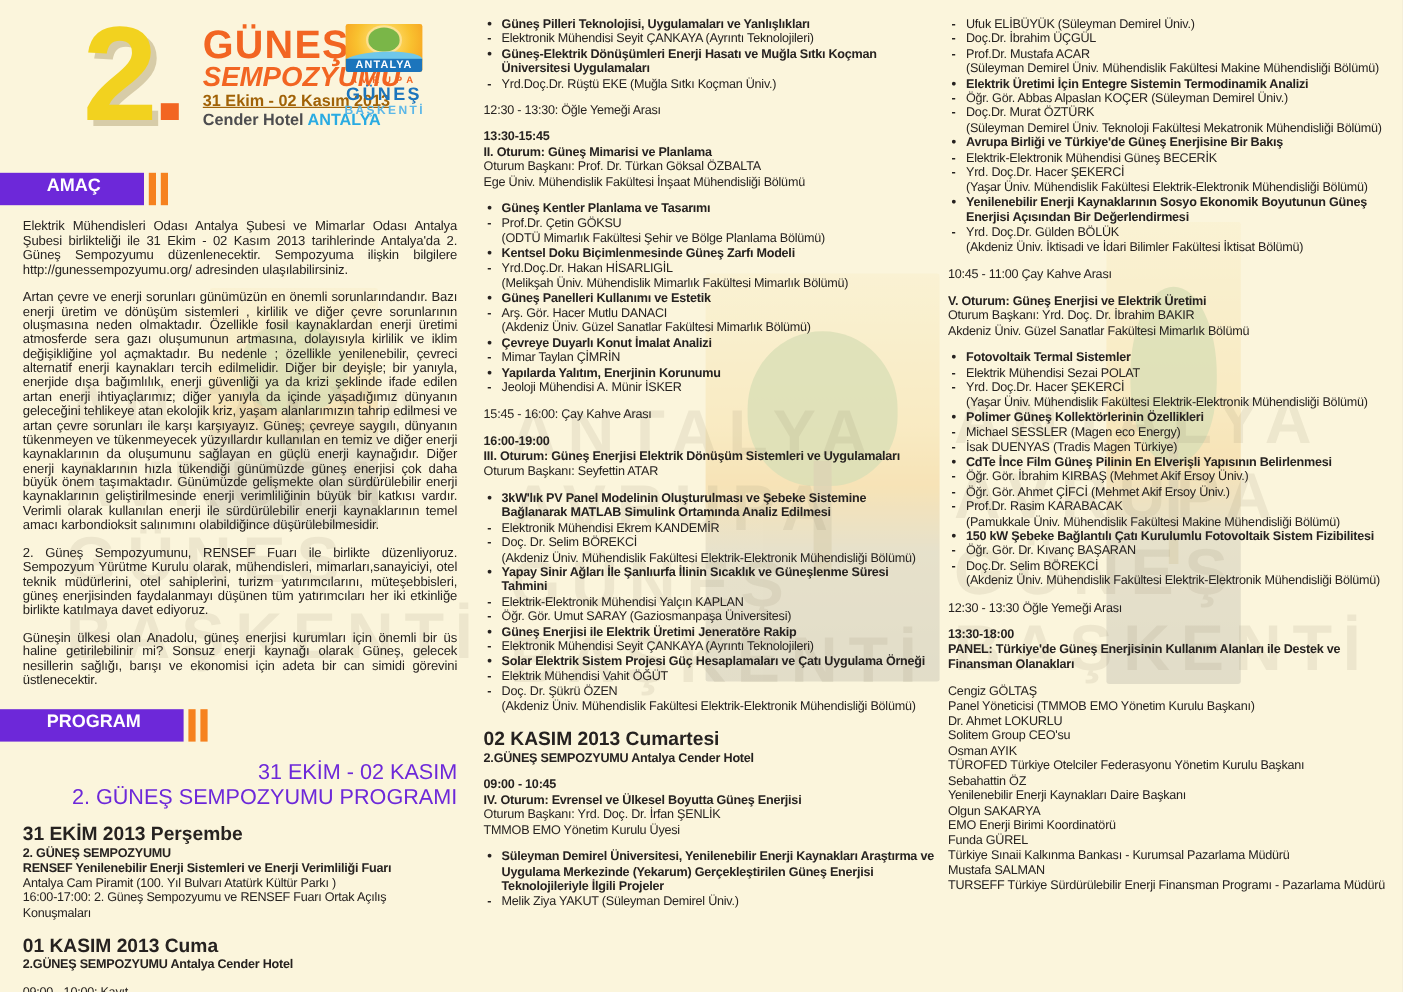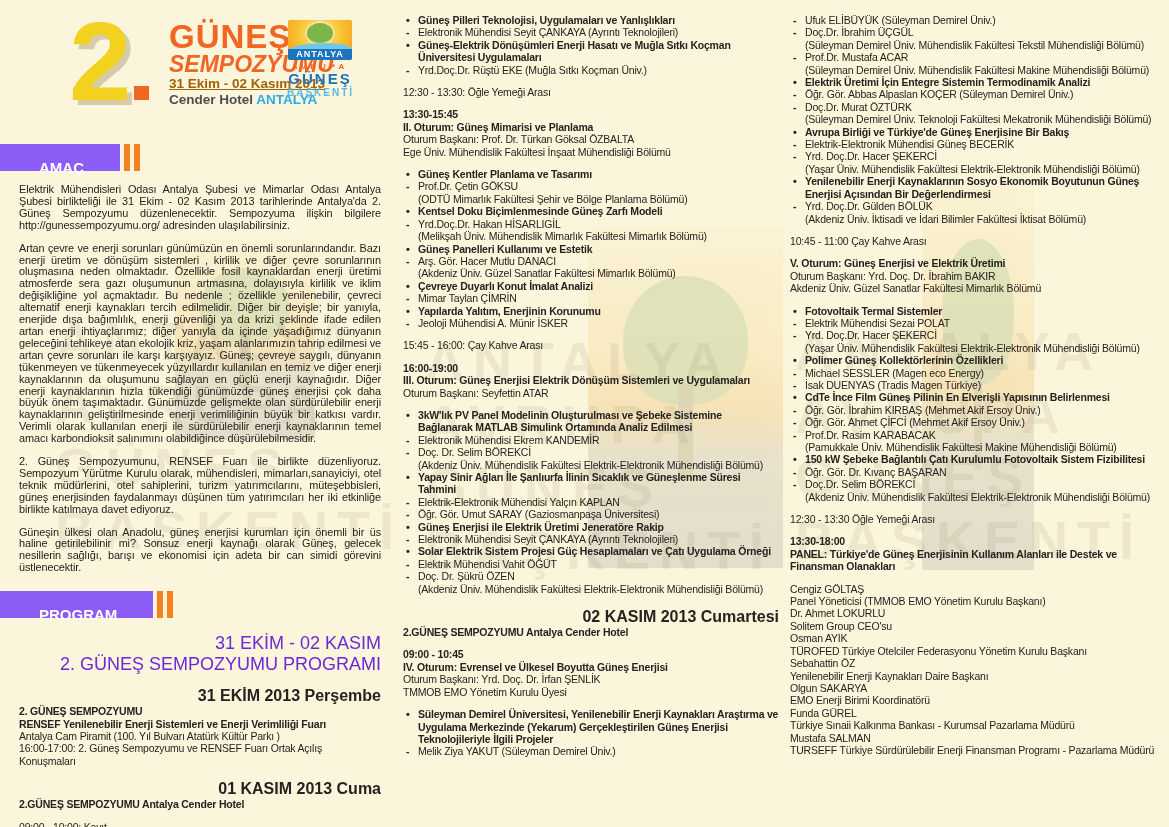--- a/index.html
+++ b/index.html
@@ -42,30 +42,30 @@
   .logo-waves{position:absolute;left:0;bottom:9px;width:100%;height:8px;background:#6fc7ea;
     border-radius:60% 40% 0 0/100% 80% 0 0;}
   .logo-antalya{position:absolute;left:0;bottom:0;width:100%;height:11px;background:#1C75BC;
     color:#fff;font-size:9px;line-height:11px;font-weight:700;letter-spacing:1px;}
   .logo-avrupa{font-size:8px;letter-spacing:4px;color:#F26522;font-weight:700;margin-top:2px;}
   .logo-gunes{font-size:15px;letter-spacing:2px;color:#1C75BC;font-weight:700;line-height:16px;}
   .logo-baskenti{font-size:10px;letter-spacing:2px;color:#5BB7E8;font-weight:700;line-height:12px;}
 
   
   .sec-hdr{margin-left:-19px;height:27px;white-space:nowrap;}
-  .sec-box{display:inline-block;height:27px;box-sizing:border-box;background:#8b5cf6;color:#fff;
-    font-weight:700;font-size:15px;padding:15px 36px 0 39px;vertical-align:top;}
+  .sec-box{display:inline-block;height:27px;box-sizing:border-box;background:#6d28d9;color:#fff;
+    font-weight:700;font-size:15px;padding:2px 36px 0 39px;vertical-align:top;}
   .bar{display:inline-block;width:6px;height:27px;background:#F6821F;margin-left:4px;vertical-align:top;}
   .hdr-amac{margin-top:24px;}
   .hdr-program{margin-top:17px;}
 
   
   .ln{position:relative;font-size:10.5px;line-height:12.4px;letter-spacing:-0.2px;color:#262220;}
   .ln.para{font-size:10.9px;line-height:11.9px;text-align:justify;margin-bottom:11px;letter-spacing:-0.1px;}
-  .ln.h1{font-size:16px;line-height:19px;font-weight:700;padding-top:2px;letter-spacing:0;text-align:right;}
+  .ln.h1{font-size:16px;line-height:19px;font-weight:700;padding-top:2px;letter-spacing:0;}
   .ln.h2{font-weight:700;}
   .ln.gap{height:10px;}
   .ln.bullet{font-weight:700;padding-left:15px;}
   .ln.speaker{padding-left:15px;}
   .ln.affil{padding-left:15px;}
   .mk{position:absolute;left:3px;top:0;font-weight:700;}
   .bullet .mk{font-size:11px;}
 
   .paras{margin-top:13px;}
   .prog-title{text-align:right;font-weight:400;font-size:18px;line-height:21px;color:#6d28d9;
@@ -214,21 +214,20 @@
         <div class="ln gap"></div>
         <div class="ln bullet"><span class="mk">•</span>Süleyman Demirel Üniversitesi, Yenilenebilir Enerji Kaynakları Araştırma ve Uygulama Merkezinde (Yekarum) Gerçekleştirilen Güneş Enerjisi Teknolojileriyle İlgili Projeler</div>
         <div class="ln speaker"><span class="mk">-</span>Melik Ziya YAKUT (Süleyman Demirel Üniv.)</div>
       </div>
   </div>
 
   <div class="col col-right">
     <div class="lines">
         <div class="ln speaker"><span class="mk">-</span>Ufuk ELİBÜYÜK (Süleyman Demirel Üniv.)</div>
         <div class="ln speaker"><span class="mk">-</span>Doç.Dr. İbrahim ÜÇGÜL</div>
-        <div class="ln affil">(Süleyman Demirel Üniv. Mühendislik Fakültesi Tekstil Mühendisliği Bölümü)</div>
         <div class="ln speaker"><span class="mk">-</span>Prof.Dr. Mustafa ACAR</div>
         <div class="ln affil">(Süleyman Demirel Üniv. Mühendislik Fakültesi Makine Mühendisliği Bölümü)</div>
         <div class="ln bullet"><span class="mk">•</span>Elektrik Üretimi İçin Entegre Sistemin Termodinamik Analizi</div>
         <div class="ln speaker"><span class="mk">-</span>Öğr. Gör. Abbas Alpaslan KOÇER (Süleyman Demirel Üniv.)</div>
         <div class="ln speaker"><span class="mk">-</span>Doç.Dr. Murat ÖZTÜRK</div>
         <div class="ln affil">(Süleyman Demirel Üniv. Teknoloji Fakültesi Mekatronik Mühendisliği Bölümü)</div>
         <div class="ln bullet"><span class="mk">•</span>Avrupa Birliği ve Türkiye'de Güneş Enerjisine Bir Bakış</div>
         <div class="ln speaker"><span class="mk">-</span>Elektrik-Elektronik Mühendisi Güneş BECERİK</div>
         <div class="ln speaker"><span class="mk">-</span>Yrd. Doç.Dr. Hacer ŞEKERCİ</div>
         <div class="ln affil">(Yaşar Üniv. Mühendislik Fakültesi Elektrik-Elektronik Mühendisliği Bölümü)</div>

